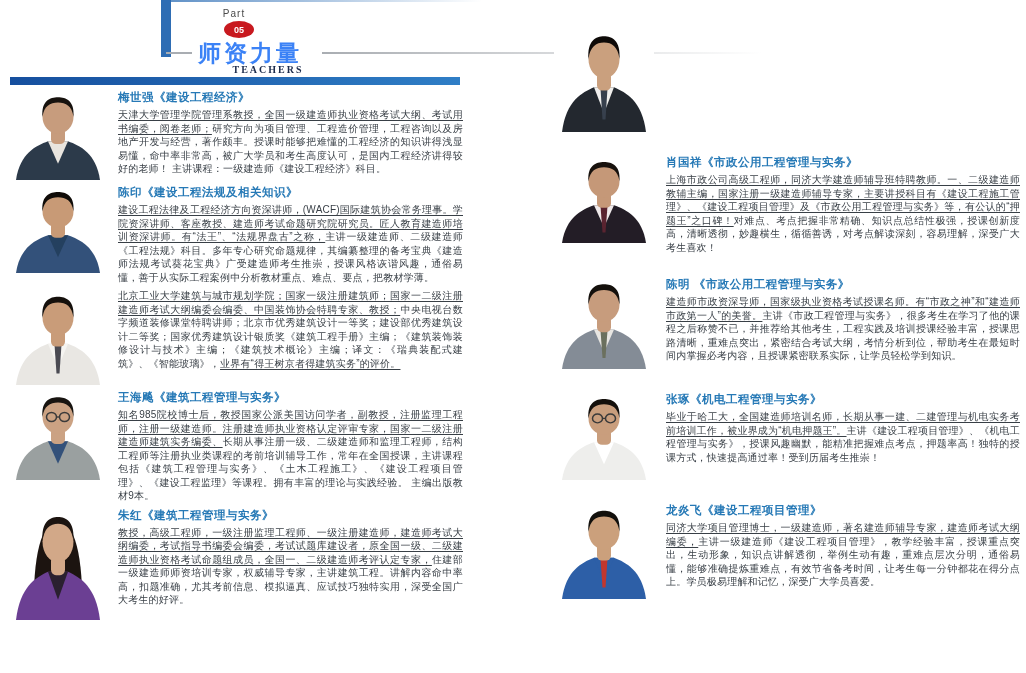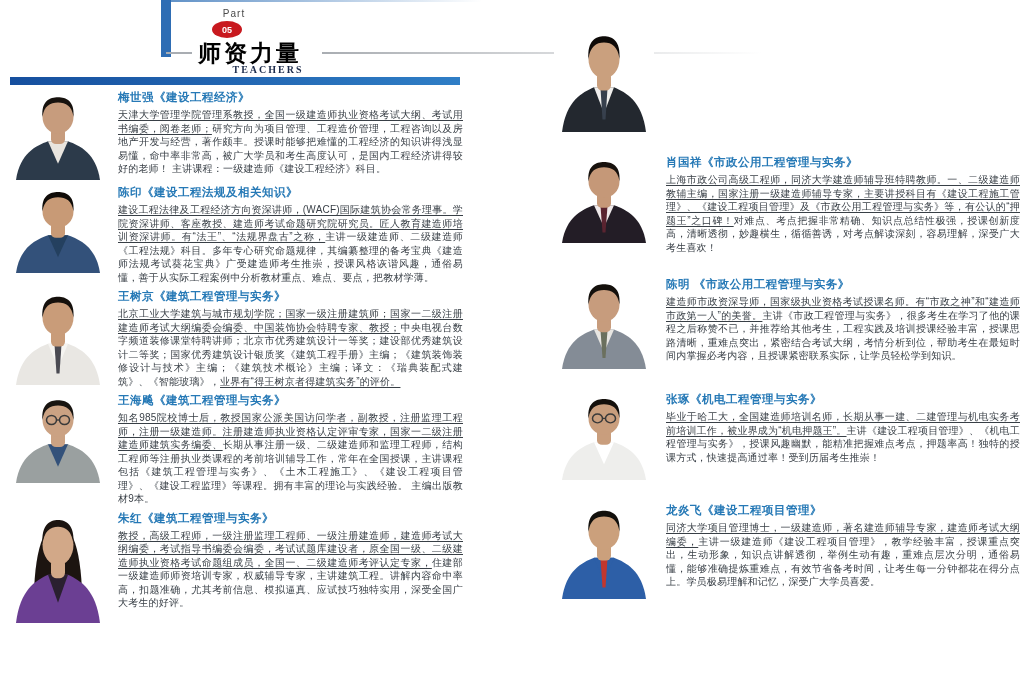--- a/index.html
+++ b/index.html
@@ -5,25 +5,25 @@
   html,body{margin:0;padding:0;background:#ffffff;}
   body{font-family:"Liberation Sans","DejaVu Sans",sans-serif;}
   #page{position:relative;width:1026px;height:673px;background:#ffffff;overflow:hidden;}
 
   
   .top-line{position:absolute;left:162px;top:0;width:320px;height:2px;
     background:linear-gradient(90deg,#5d8fc6,rgba(93,143,198,0));}
   .side-bar{position:absolute;left:161px;top:0;width:10px;height:57px;background:#2e6db4;}
   .part-label{position:absolute;left:196px;top:8px;width:76px;text-align:center;
     font-size:10px;color:#4a4a4a;letter-spacing:1px;}
-  .part-badge{position:absolute;left:212px;top:21px;width:30px;height:17px;border-radius:50%;
+  .part-badge{position:absolute;left:224px;top:21px;width:30px;height:17px;border-radius:50%;
     background:#c8191f;color:#ffffff;font-size:9px;font-weight:bold;
     display:flex;align-items:center;justify-content:center;}
   .page-title{position:absolute;left:198px;top:38px;font-size:23px;font-weight:bold;
-    color:#000000;letter-spacing:3px;}
+    color:#3b82f6;letter-spacing:3px;}
   .dash-left{position:absolute;left:166px;top:52px;width:26px;height:2px;background:#a9adb2;}
   .dash-right{position:absolute;left:322px;top:52px;width:440px;height:2px;
     background:linear-gradient(90deg,#a9adb2,rgba(169,173,178,0));}
   .page-subtitle{position:absolute;left:198px;top:64px;width:140px;text-align:center;
     font-family:"Liberation Serif","DejaVu Serif",serif;
     font-size:10px;font-weight:bold;color:#1b2a4a;letter-spacing:2px;}
   .title-bar{position:absolute;left:10px;top:77px;width:450px;height:8px;
     background:linear-gradient(90deg,#164f9e,#2f7ec6);}
 
   
@@ -105,21 +105,20 @@
             <rect x="0" y="0" width="100" height="100" fill="#ffffff"></rect>
             <path d="M8,100 C12,70 28,62 40,57 L60,57 C72,62 88,70 92,100 Z" fill="#e9e7e3"></path>
             <path d="M40,57 L50,82 L60,57 Z" fill="#f5f4f1"></path>
             <path d="M46.5,58 L53.5,58 L51.5,88 L48.5,88 Z" fill="#4a4a52"></path>
             <rect x="43" y="42" width="14" height="18" rx="5" fill="#c99c79"></rect>
             <ellipse cx="50" cy="30" rx="15.5" ry="18.5" fill="#c99c79"></ellipse>
             <path d="M34.5,30 C33,12 42,8 50,8 C58,8 67,12 65.5,30 C64,18 58,14 50,14 C42,14 36,18 34.5,30 Z" fill="#15100c"></path>
           </svg>
         </div>
         <div class="text">
-          <div class="name">王树京《建筑工程管理与实务》</div>
           <p class="desc"><span class="u">北京工业大学建筑与城市规划学院；国家一级注册建筑师；国家一二级注册建造师考试大纲编委会编委、中国装饰协会特聘专家、教授；</span><span class="r">中央电视台数字频道装修课堂特聘讲师；北京市优秀建筑设计一等奖；建设部优秀建筑设计二等奖；国家优秀建筑设计银质奖《建筑工程手册》主编；《建筑装饰装修设计与技术》主编；《建筑技术概论》主编；译文：《瑞典装配式建筑》、《智能玻璃》，</span><span class="u">业界有“得王树京者得建筑实务”的评价。</span></p>
         </div>
       </div>
       <div class="row">
         <div class="photo">
           <svg viewBox="0 0 100 100" preserveAspectRatio="none" xmlns="http://www.w3.org/2000/svg">
             <rect x="0" y="0" width="100" height="100" fill="#ffffff"></rect>
             <path d="M8,100 C12,70 28,62 40,57 L60,57 C72,62 88,70 92,100 Z" fill="#9aa0a0"></path>
             <path d="M40,57 L50,82 L60,57 Z" fill="#33517a"></path>
             <rect x="43" y="42" width="14" height="18" rx="5" fill="#cba283"></rect>

